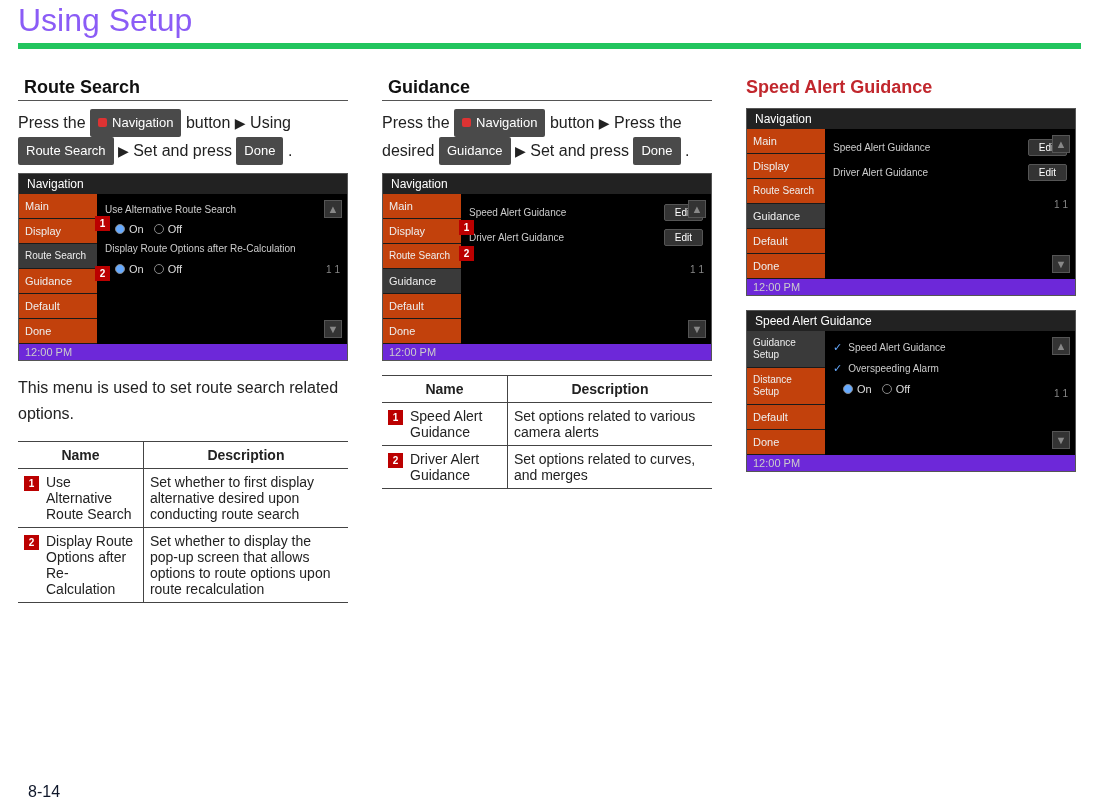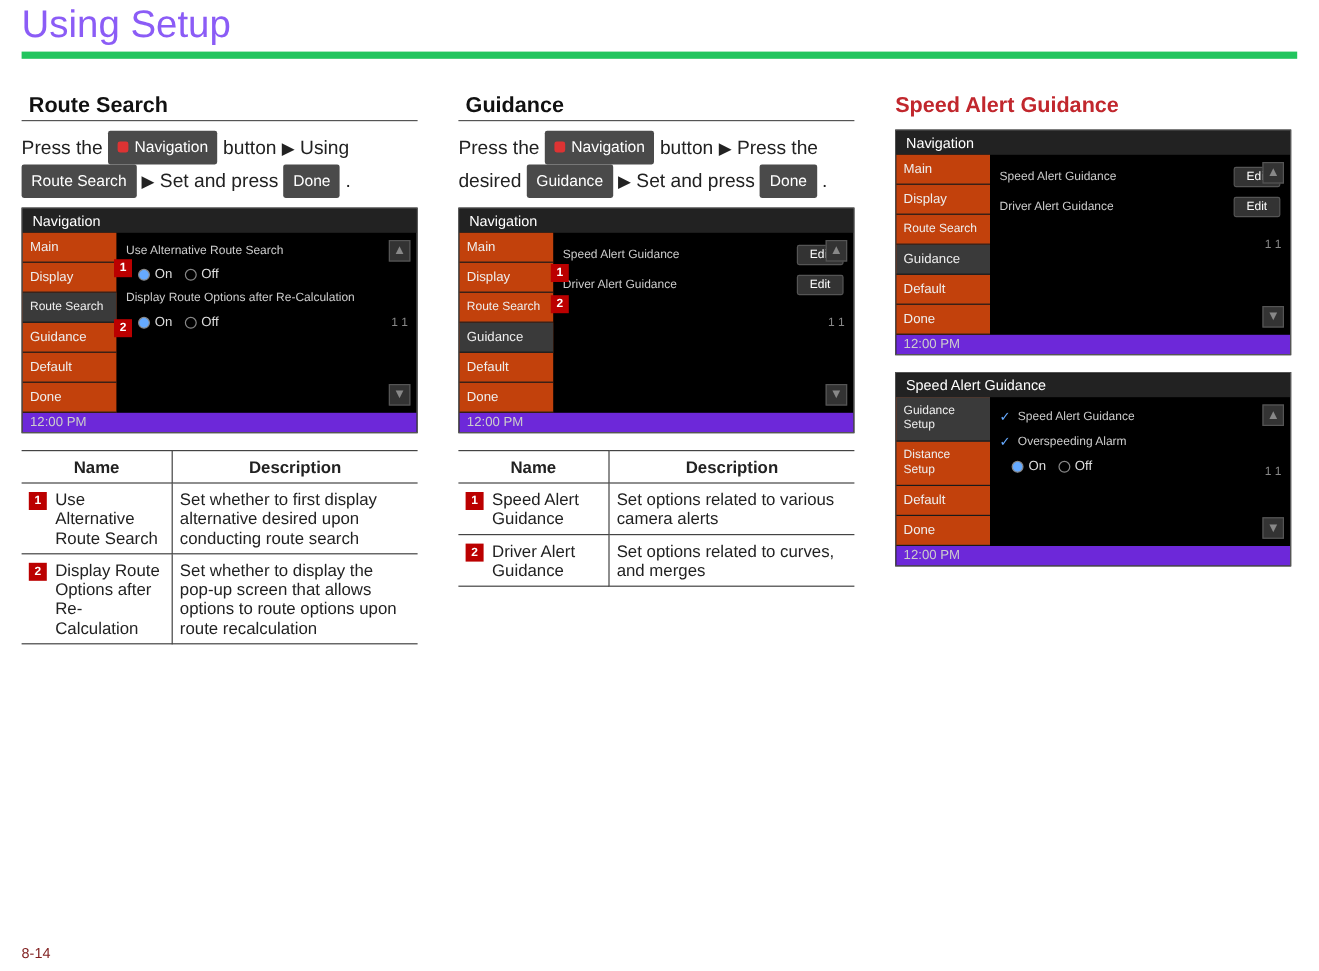--- a/index.html
+++ b/index.html
@@ -80,21 +80,21 @@
 
   
   table.terms { width:100%; border-collapse: collapse; font-size:14px; }
   table.terms th { font-weight: bold; padding:5px 6px; border-top:1px solid #444; border-bottom:1px solid #444; }
   table.terms th:first-child { border-right:1px solid #444; width:38%; }
   table.terms td { padding:5px 6px; vertical-align: top; border-bottom:1px solid #444; }
   table.terms td:first-child { border-right:1px solid #444; }
   table.terms td .callout-sq { margin-right:4px; margin-top:2px; float:left; }
   table.terms td .tname { display:block; margin-left:22px; }
 
-  .footer-pg { position:absolute; bottom:8px; left:18px; font-size:12px; color:#7f1d1d; }
+  .footer-pg { position:absolute; bottom:8px; left:28px; font-size:16px; color:#0f172a; }
 
   
   .schot.sub .main .check { color:#6af; margin-right:6px; }
 </style>
 </head>
 <body>
 
 <h1 class="page-title">Using Setup</h1>
 
 <div class="cols">
@@ -151,20 +151,21 @@
               <div class="arr">▲</div>
               <div class="pg">1
 1</div>
               <div class="arr">▼</div>
             </div>
       </div>
     </div>
     <div class="status">12:00 PM</div>
   </div>
 
+  <p class="desc">This menu is used to set route search related options.</p>
 
   <table class="terms">
     <tbody>
           <tr>
             <th>Name</th>
             <th>Description</th>
           </tr>
     <tr>
       <td>
               <span class="callout-sq">1</span>

